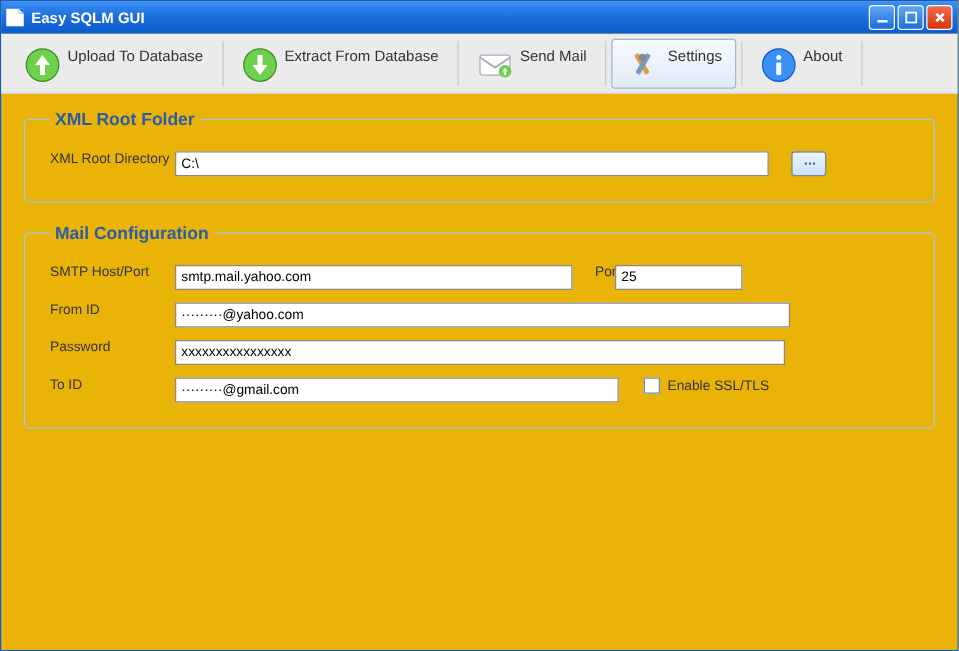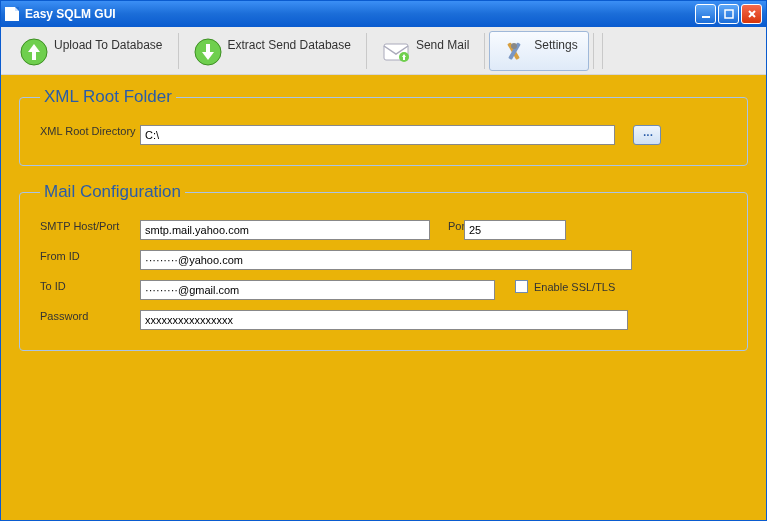--- a/index.html
+++ b/index.html
@@ -108,22 +108,23 @@
   padding: 12px 18px;
 }
 fieldset {
   border: 1px solid #a9c4e6;
   border-radius: 4px;
   padding: 18px 20px 20px 20px;
   margin-bottom: 16px;
 }
 legend {
   color: #2a5ca8;
-  font-size: 17px;
+  font-size: 14px;
   padding: 0 4px;
+  font-weight: bold;
 }
 .row {
   display: flex;
   align-items: flex-start;
   margin-bottom: 10px;
 }
 .row:last-child { margin-bottom: 0; }
 .row .lbl {
   width: 100px;
   color: #333;
@@ -212,21 +213,21 @@
       <span>Upload To Database</span>
     </div>
     <div class="tb-sep"></div>
     <div class="tb-btn">
       <span class="tb-icon">
         <svg width="28" height="28">
             <circle cx="14" cy="14" r="13" fill="#6fcf4e" stroke="#3d8f22"></circle>
             <path d="M14 22 L8 14 L12 14 L12 6 L16 6 L16 14 L20 14 Z" fill="#fff"></path>
           </svg>
       </span>
-      <span>Extract Send Database</span>
+      <span>Extract From Database</span>
     </div>
     <div class="tb-sep"></div>
     <div class="tb-btn">
       <span class="tb-icon">
         <svg width="28" height="22">
             <rect x="2" y="3" width="24" height="16" rx="2" fill="#fff" stroke="#aab"></rect>
             <path d="M2 5 L14 13 L26 5" fill="none" stroke="#aab" stroke-width="1.5"></path>
             <circle cx="22" cy="16" r="5" fill="#6fcf4e"></circle>
             <path d="M22 13 L24 16 L23 16 L23 19 L21 19 L21 16 L20 16 Z" fill="#fff"></path>
           </svg>
@@ -238,20 +239,30 @@
       <span class="tb-icon">
         <svg width="28" height="28">
             <rect x="12" y="4" width="4" height="18" rx="1" fill="#d8a040" transform="rotate(-30 14 14)"></rect>
             <rect x="12" y="4" width="4" height="18" rx="1" fill="#7a97c4" transform="rotate(30 14 14)"></rect>
             <circle cx="14" cy="8" r="3" fill="#888"></circle>
           </svg>
       </span>
       <span>Settings</span>
     </div>
     <div class="tb-sep"></div>
+    <div class="tb-btn">
+      <span class="tb-icon">
+        <svg width="28" height="28">
+            <circle cx="14" cy="14" r="13" fill="#3b8ff5" stroke="#0a5bcf"></circle>
+            <circle cx="14" cy="8" r="2" fill="#fff"></circle>
+            <rect x="12" y="12" width="4" height="10" rx="1" fill="#fff"></rect>
+          </svg>
+      </span>
+      <span>About</span>
+    </div>
     <div class="tb-sep"></div>
   </div>
 
   <div class="content">
 
     <fieldset>
       <legend>XML Root Folder</legend>
       <div class="row">
         <span class="lbl">XML Root Directory</span>
         <input type="text" style="width: 475px;" value="C:\">
@@ -259,40 +270,40 @@
           <span>···</span>
         </span>
       </div>
     </fieldset>
 
     <fieldset>
       <legend>Mail Configuration</legend>
 
       <div class="row">
         <span class="lbl">SMTP Host/Port</span>
-        <input type="text" style="width: 290px;" value="smtp.mail.yahoo.com">
+        <input type="text" style="width: 318px;" value="smtp.mail.yahoo.com">
         <span class="lbl2">Port</span>
         <input type="text" style="width: 102px;" value="25">
       </div>
 
       <div class="row">
         <span class="lbl">From ID</span>
         <input type="text" style="width: 492px;" value="·········@yahoo.com">
+      </div>
+
+      <div class="row">
+        <span class="lbl">Password</span>
+        <input type="text" style="width: 488px;" value="xxxxxxxxxxxxxxxx">
       </div>
 
       <div class="row">
         <span class="lbl">To ID</span>
         <input type="text" style="width: 355px;" value="·········@gmail.com">
         <span class="chk-wrap">
           <span class="checkbox"></span>
           <span>Enable SSL/TLS</span>
         </span>
       </div>
 
-      <div class="row">
-        <span class="lbl">Password</span>
-        <input type="text" style="width: 488px;" value="xxxxxxxxxxxxxxxx">
-      </div>
-
     </fieldset>
 
   </div>
 </div>
 
 </body></html>

